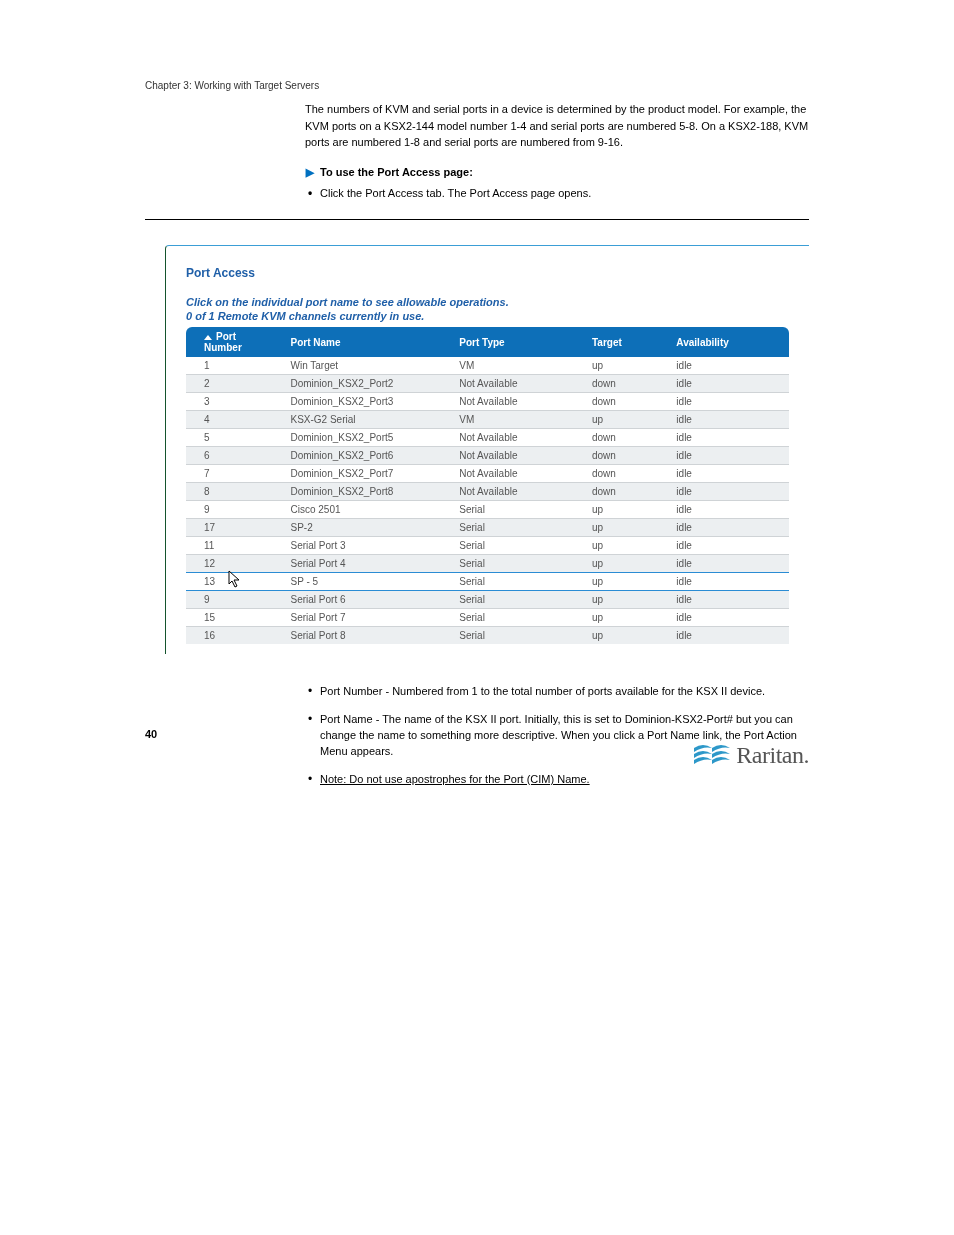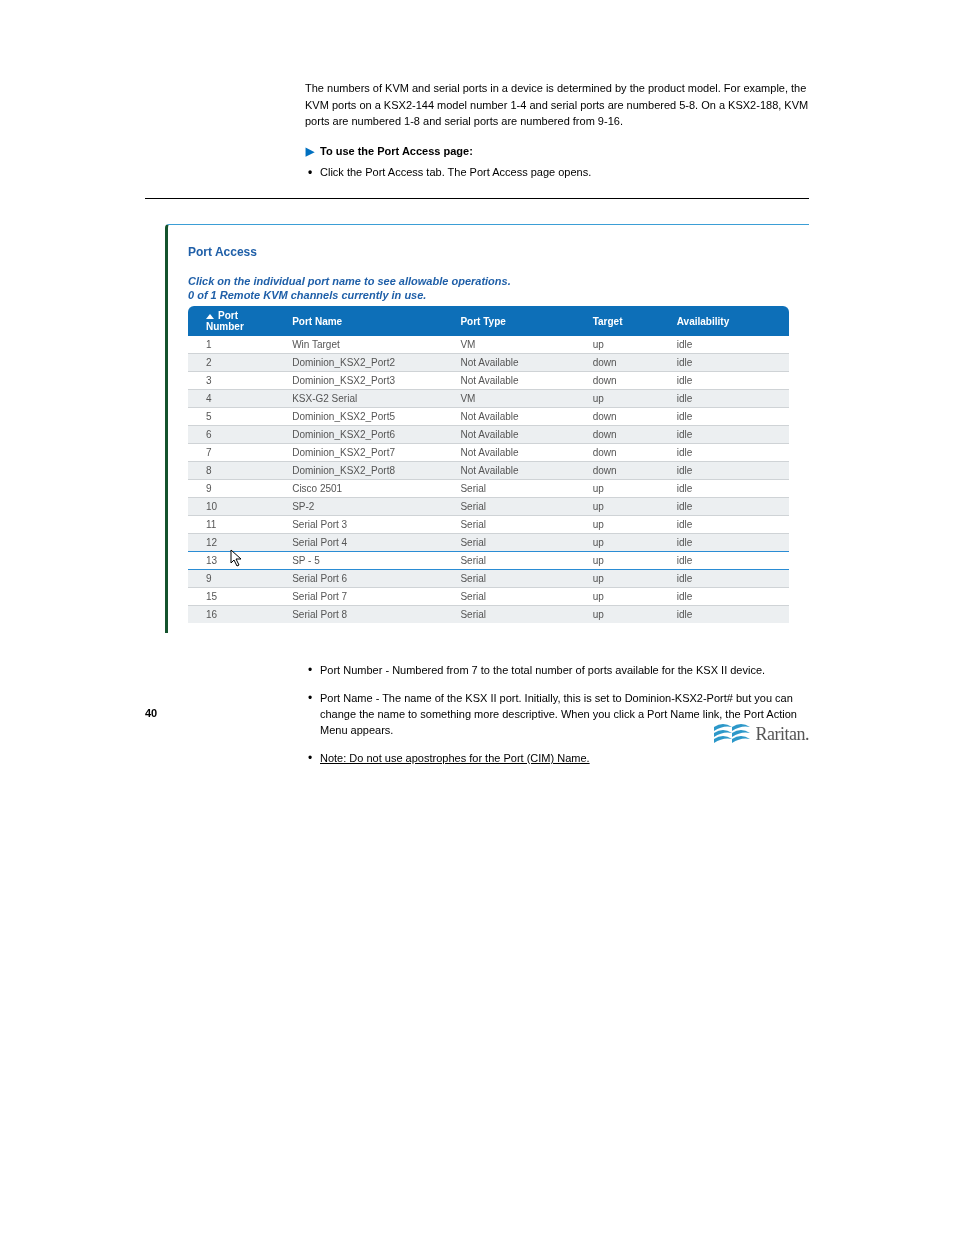--- a/index.html
+++ b/index.html
@@ -56,21 +56,21 @@
   .para-after {
     font-size: 11px;
     line-height: 1.5;
     margin-left: 160px;
   }
 
   
   .panel-wrap {
     margin: 25px 0 30px 20px;
     border-top: 1px solid #3b9ed6;
-    border-left: 3px solid #14532d;
+    border-left: 1px solid #14532d;
     padding: 20px 20px 10px 20px;
     border-radius: 4px 0 0 0;
   }
   .pa-title {
     color: #1f5fa8;
     font-weight: bold;
     font-size: 12px;
     margin-bottom: 15px;
   }
   .pa-sub {
@@ -178,31 +178,32 @@
     position: absolute;
     bottom: 70px;
     right: 145px;
     display: flex;
     align-items: center;
     gap: 6px;
   }
   .logo svg { display:block; }
   .logo-text {
     font-family: Georgia, "Times New Roman", serif;
-    font-size: 18px;
+    font-size: 24px;
     color: #555;
     font-weight: normal;
     letter-spacing: -0.5px;
   }
 </style>
 </head>
 <body>
 
 <div class="page">
 
+  <div class="header-row">Chapter 3: Working with Target Servers</div>
 
   <div class="body-text">The numbers of KVM and serial ports in a device is determined by the product model. For example, the KVM ports on a KSX2-144 model number 1-4 and serial ports are numbered 5-8. On a KSX2-188, KVM ports are numbered 1-8 and serial ports are numbered from 9-16.</div>
 
   <div class="instruct-row">
     <span class="marker">▶</span>
     <span class="txt"><b>To use the Port Access page:</b></span>
   </div>
   <div class="instruct-row">
     <span class="marker bullet">•</span>
     <span class="txt">Click the Port Access tab. The Port Access page opens.</span>
@@ -287,21 +288,21 @@
             <td class="col-avail">idle</td>
           </tr>
           <tr class="">
             <td class="col-num">9</td>
             <td class="col-name link">Cisco 2501</td>
             <td class="col-type">Serial</td>
             <td class="col-status">up</td>
             <td class="col-avail">idle</td>
           </tr>
           <tr class="even">
-            <td class="col-num">10</td>
+            <td class="col-num">17</td>
             <td class="col-name link">SP-2</td>
             <td class="col-type">Serial</td>
             <td class="col-status">up</td>
             <td class="col-avail">idle</td>
           </tr>
           <tr class="">
             <td class="col-num">11</td>
             <td class="col-name link">Serial Port 3</td>
             <td class="col-type">Serial</td>
             <td class="col-status">up</td>
@@ -344,21 +345,21 @@
             <td class="col-status">up</td>
             <td class="col-avail">idle</td>
           </tr>
         </tbody>
     </table>
   </div>
 
   <div class="lower-bullets" id="lower-bullets">
       <div class="row">
         <div class="dot">•</div>
-        <div class="txt">Port Number - Numbered from 7 to the total number of ports available for the KSX II device.</div>
+        <div class="txt">Port Number - Numbered from 1 to the total number of ports available for the KSX II device.</div>
       </div>
       <div class="row">
         <div class="dot">•</div>
         <div class="txt">Port Name - The name of the KSX II port. Initially, this is set to Dominion-KSX2-Port# but you can change the name to something more descriptive. When you click a Port Name link, the Port Action Menu appears.</div>
       </div>
       <div class="row">
         <div class="dot">•</div>
         <div class="txt underlined">Note: Do not use apostrophes for the Port (CIM) Name.</div>
       </div>
     </div>

